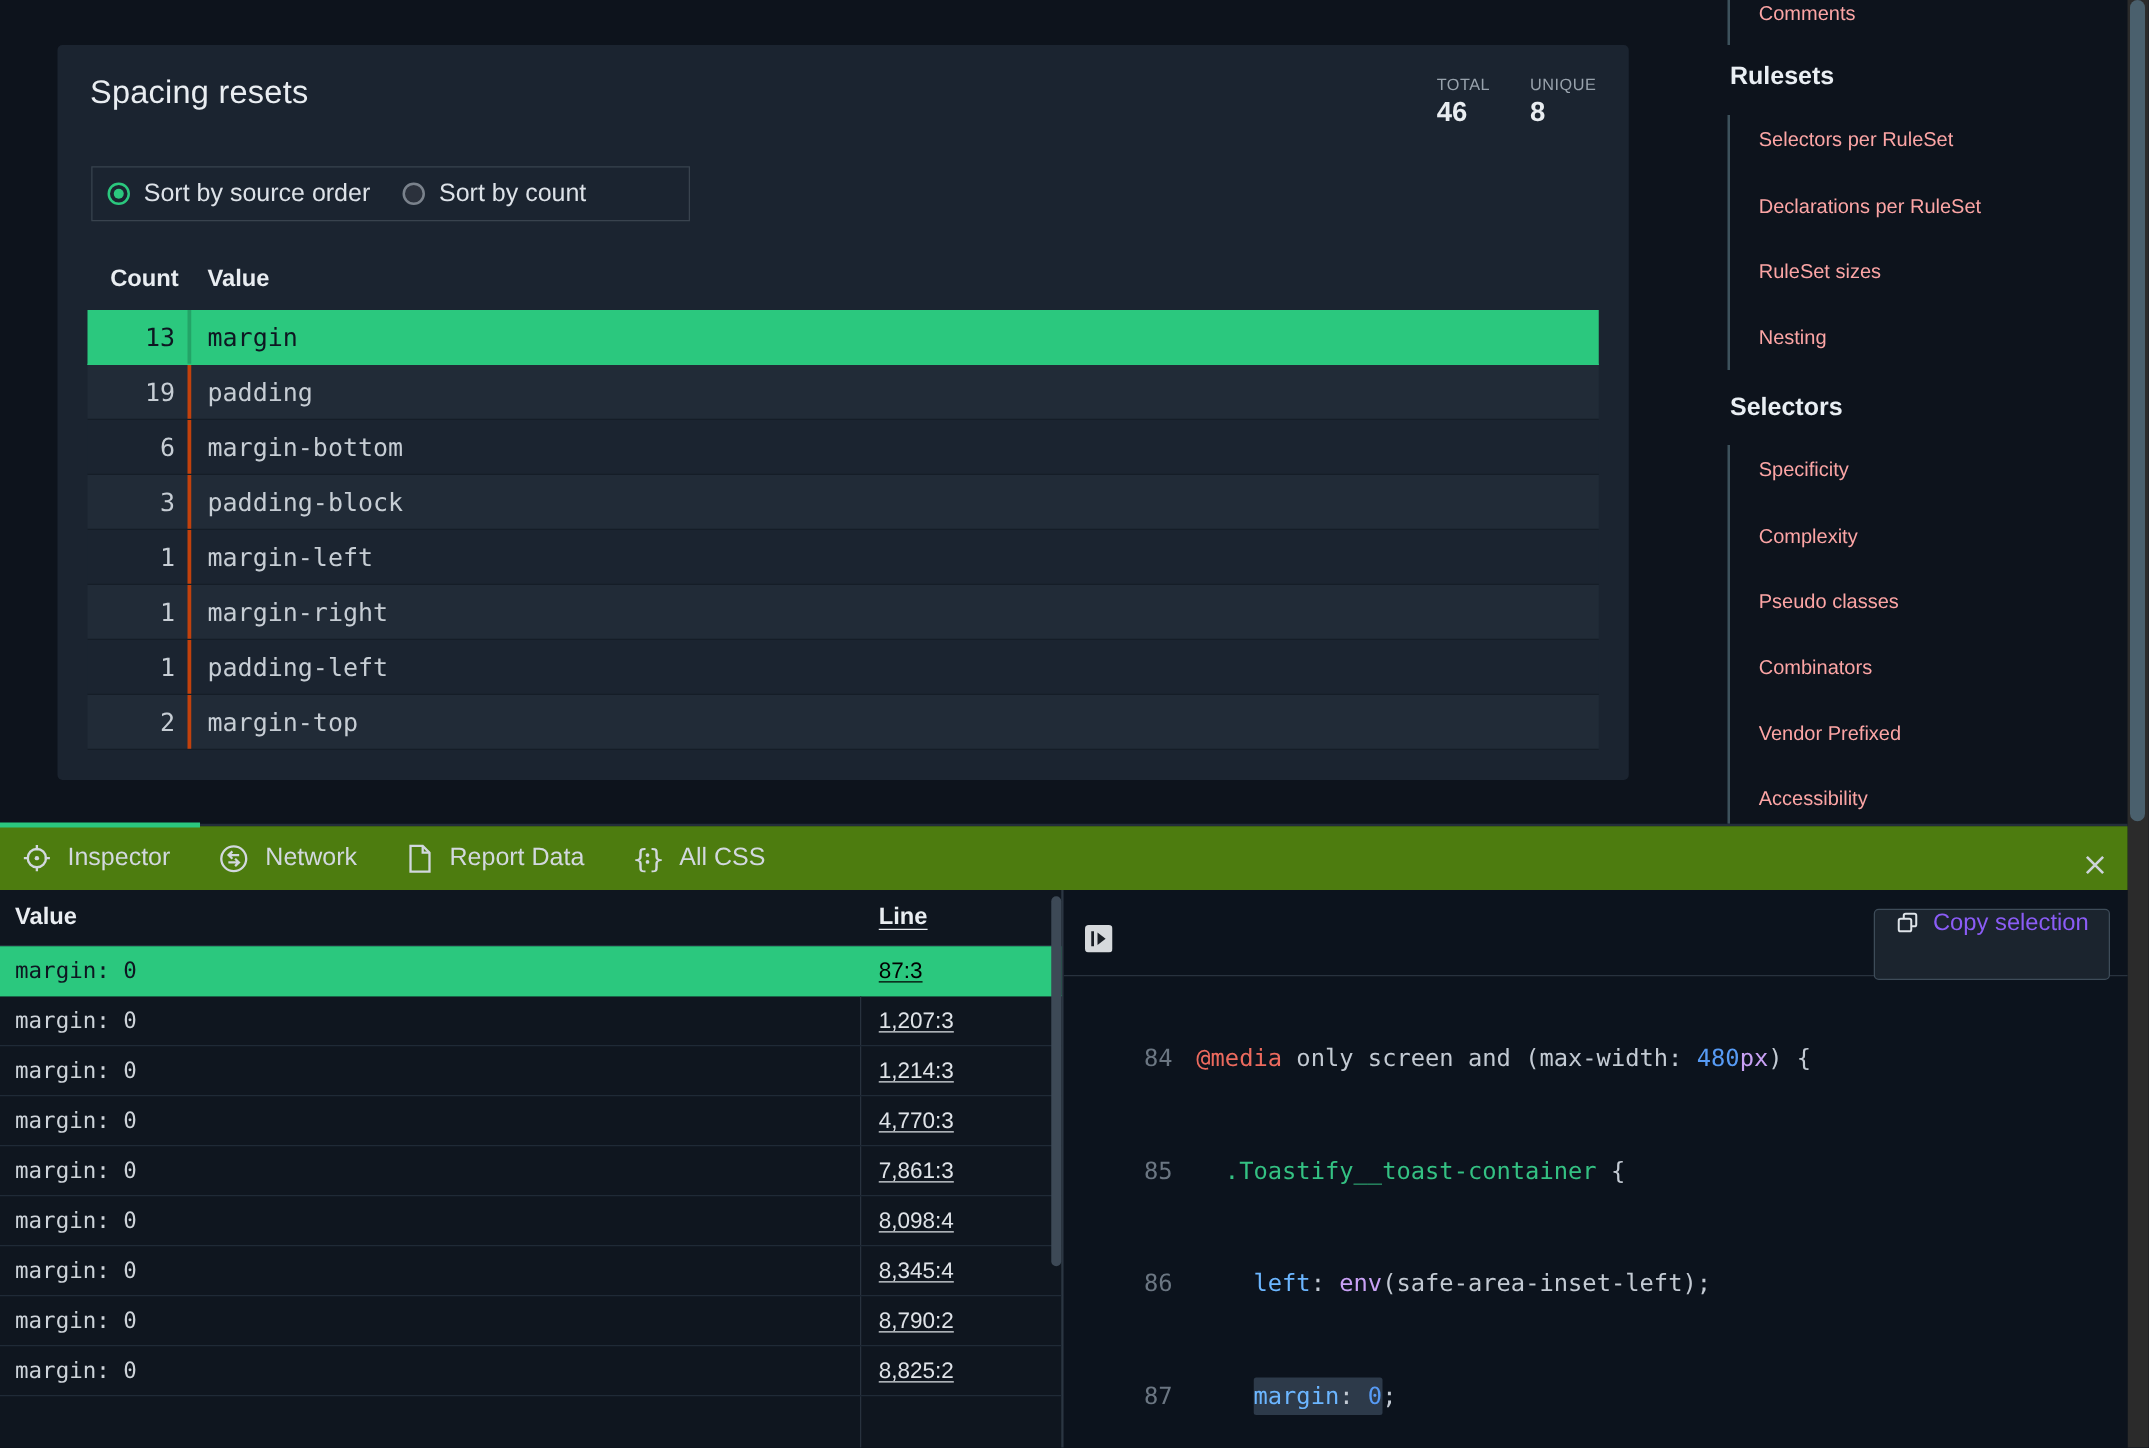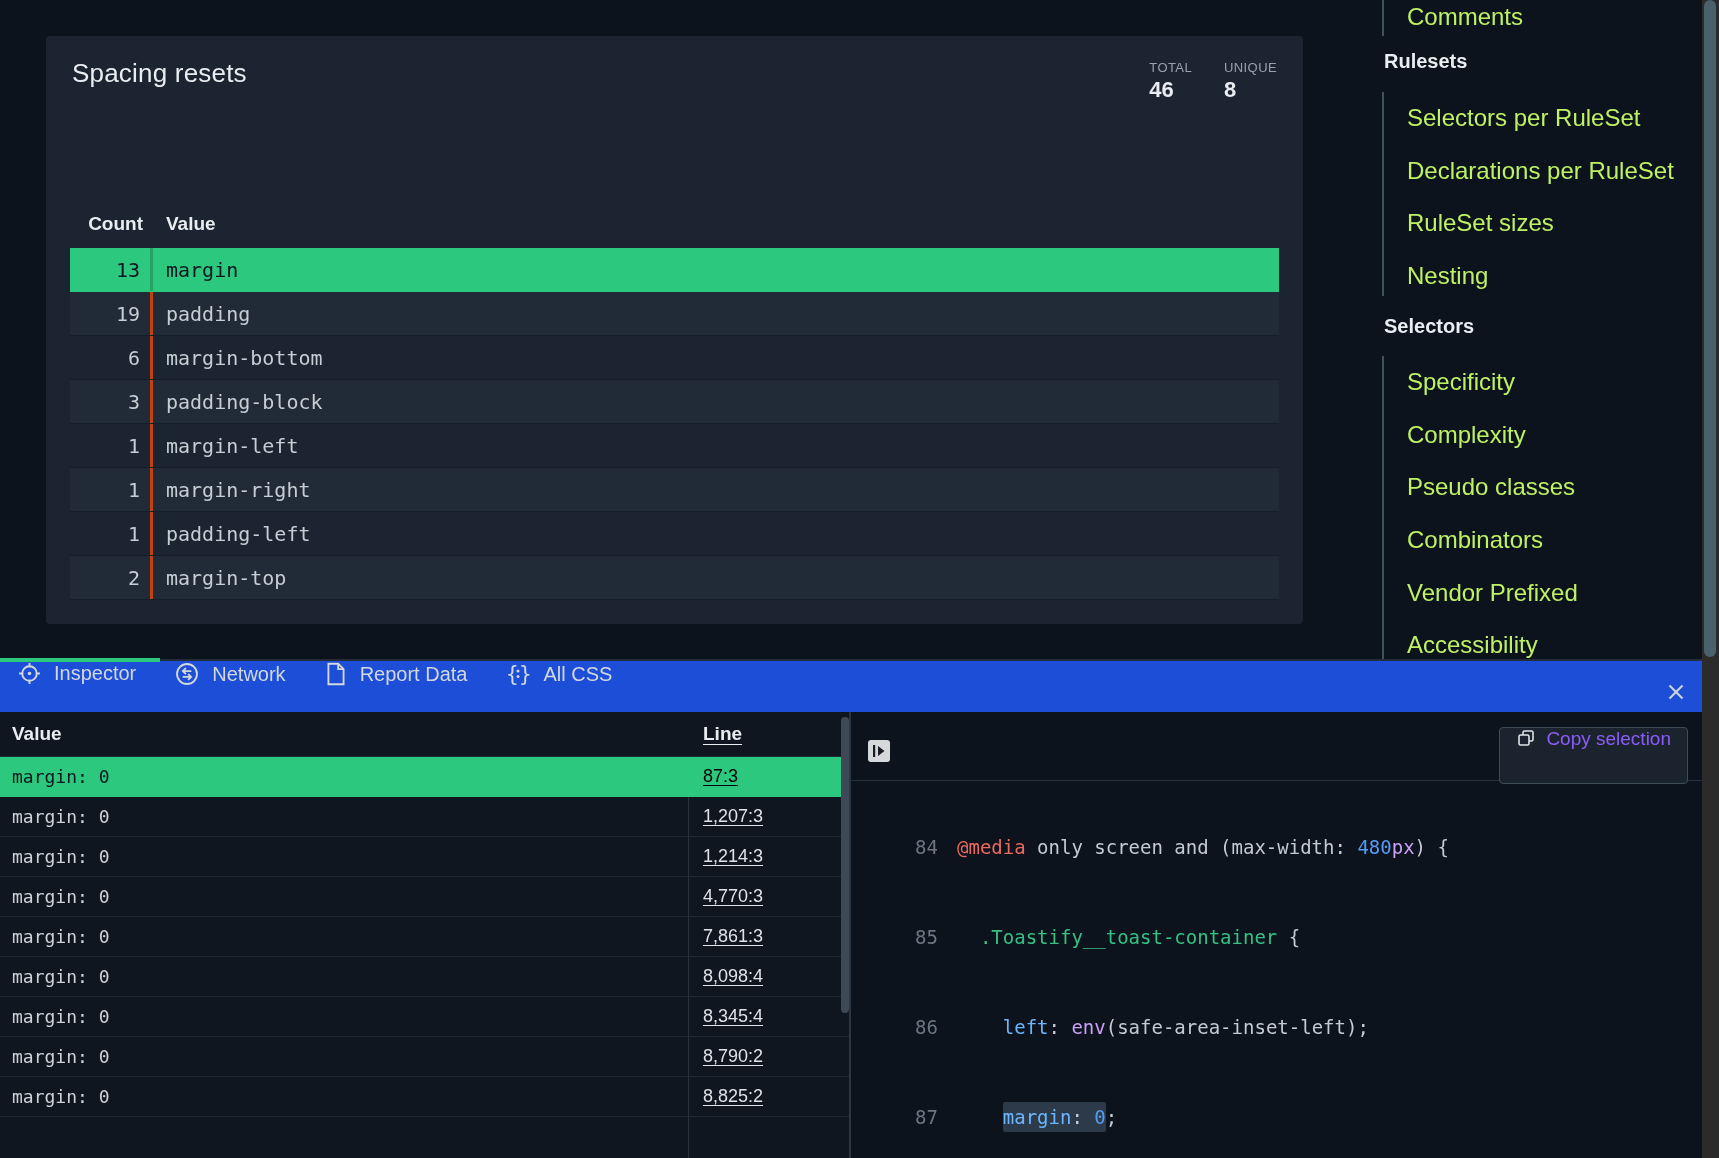--- a/index.html
+++ b/index.html
@@ -34,33 +34,33 @@
           border-bottom:1px solid #151d27; font-family:"DejaVu Sans Mono", monospace;
           font-size:20px; color:#c6cdd4; }
   .trow .c1 { align-self:stretch; display:flex; align-items:center; justify-content:flex-end;
               border-right:3px solid #c2410c; }
   .trow.alt { background:#212b37; }
   .trow.hl { background:#2bc87e; color:#0e1621; border-bottom-color:#2bc87e; }
   .trow.hl .c1 { border-right-color:rgba(0,0,0,.18); }
 
   
   .sb-heading { position:absolute; left:1384px; font-size:20px; font-weight:700; color:#e9eef3; }
-  .sb-item { position:absolute; left:1407px; font-size:24px; color:#bef264; cursor:pointer; }
+  .sb-item { position:absolute; left:1407px; font-size:16px; color:#fca5a5; cursor:pointer; }
   .sb-line { position:absolute; left:1382px; border-left:2px solid #3d525c; }
 
   
   .win-scroll { position:absolute; left:1702px; top:0; width:17px; height:1158px; background:#2b2b2b; }
   .sb-thumb { position:absolute; left:1704px; top:0; width:12px; height:657px;
               background:#4a606d; border-radius:6px; }
 
   
   .bp-border { position:absolute; left:0; top:659px; width:1702px; height:2px; background:#232e3a; }
   .bp-ind { position:absolute; left:0; top:658px; width:160px; height:4px; background:#2bc87e; z-index:3; }
-  .tabbar { position:absolute; left:0; top:661px; width:1702px; height:51px; background:#1d4ed8;
-            display:flex; align-items:flex-start; padding-left:17px; gap:38px; }
+  .tabbar { position:absolute; left:0; top:661px; width:1702px; height:51px; background:#4d7c0f;
+            display:flex; align-items:center; padding-left:17px; gap:38px; }
   .tab { display:flex; align-items:center; gap:12px; font-size:20px; color:#d2d8de; cursor:pointer; }
   .close-btn { position:absolute; left:1662px; top:678px; width:28px; height:28px; cursor:pointer;
                display:flex; align-items:center; justify-content:center; background:none; border:none; }
 
   .left-panel { position:absolute; left:0; top:712px; width:851px; height:446px;
                 background:#0f161f; border-right:2px solid #2b3642; }
   .lp-head { height:45px; display:flex; align-items:center; border-bottom:1px solid #232e3a;
              font-weight:700; font-size:19px; color:#e9edf1; }
   .vcell { width:689px; padding-left:12px; flex:none; }
   .lcell { padding-left:14px; }
@@ -108,20 +108,30 @@
     <div>
       <div class="stat-label">TOTAL</div>
       <div class="stat-value">46</div>
     </div>
     <div>
       <div class="stat-label">UNIQUE</div>
       <div class="stat-value">8</div>
     </div>
   </div>
 
+  <div class="sort-group">
+    <div class="radio-opt">
+      <span class="radio sel"></span>
+      <span>Sort by source order</span>
+    </div>
+    <div class="radio-opt">
+      <span class="radio unsel"></span>
+      <span>Sort by count</span>
+    </div>
+  </div>
 
   <div class="table">
     <div class="thead">
       <span class="c1">Count</span>
       <span class="c2">Value</span>
     </div>
     <div class="trow hl">
       <span class="c1">13</span>
       <span class="c2">margin</span>
     </div>

